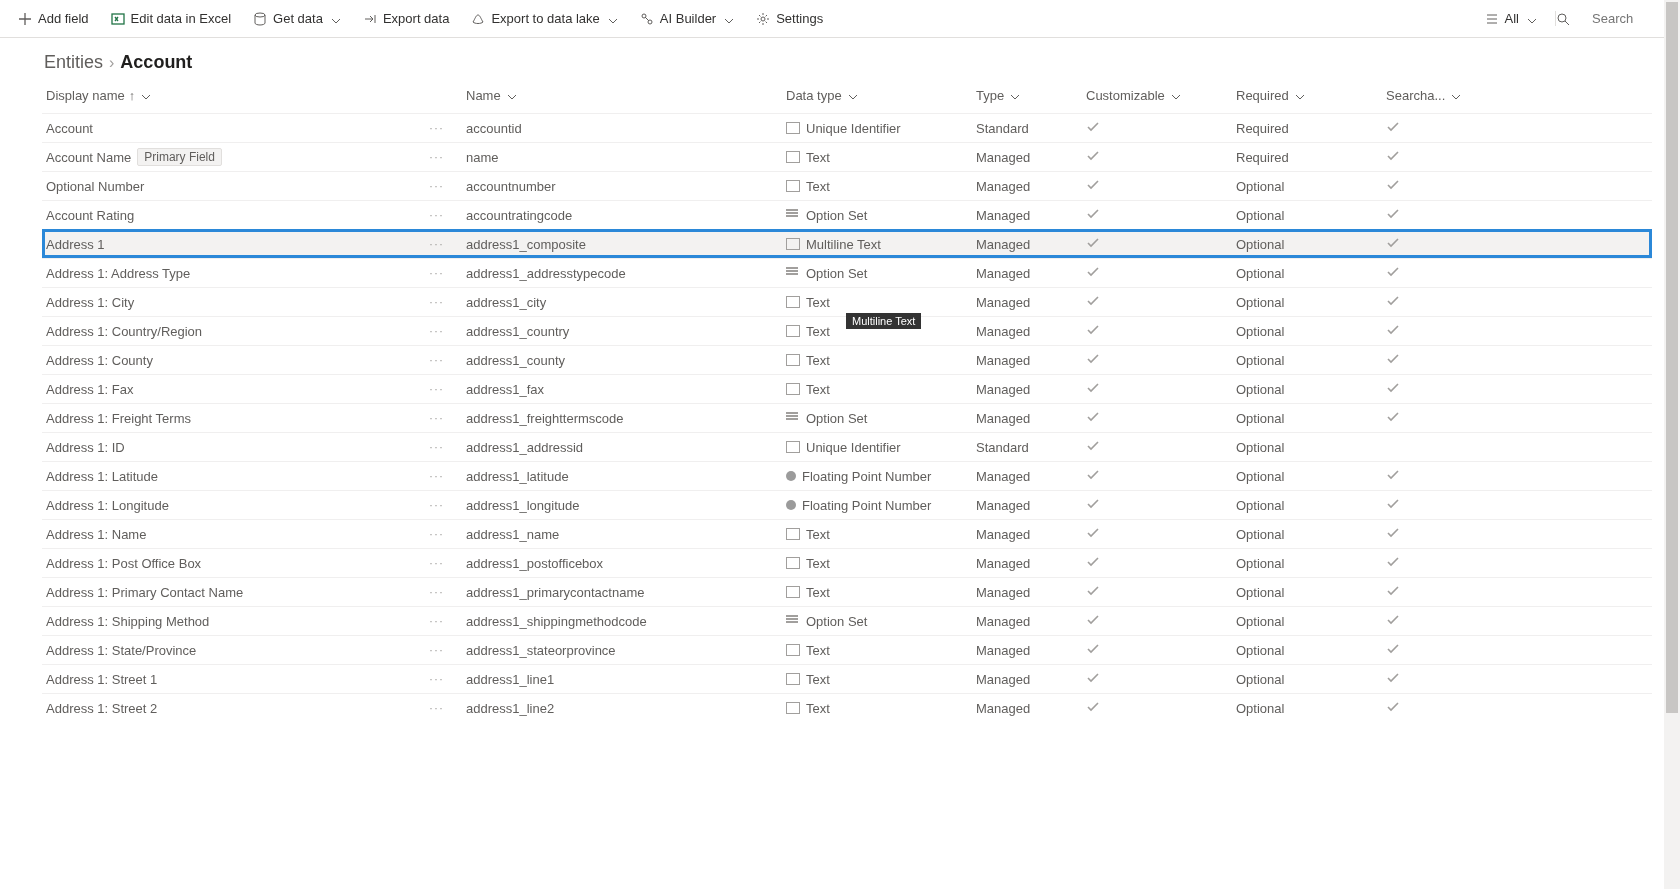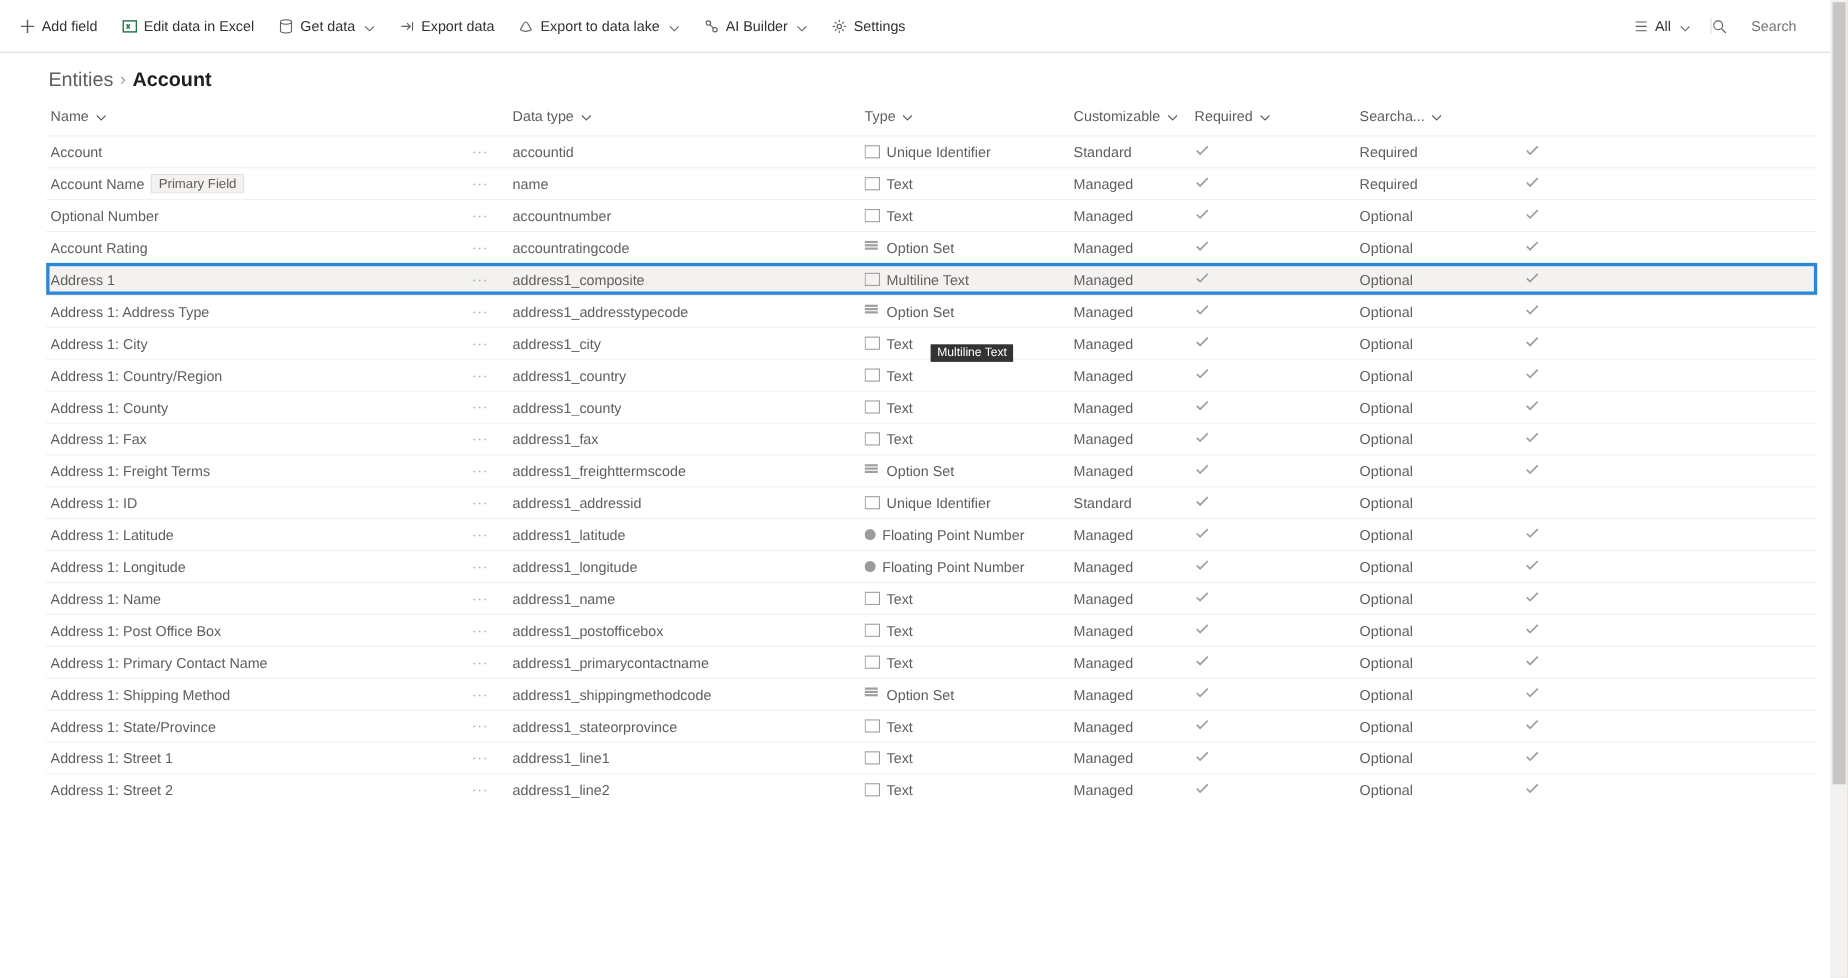--- a/index.html
+++ b/index.html
@@ -6,21 +6,21 @@
 body {
   font-family: "Segoe UI", Arial, sans-serif;
   font-size: 13px;
   color: #323130;
   background: #fff;
   overflow-x: hidden;
 }
 .toolbar {
   display: flex;
   align-items: center;
-  height: 48px;
+  height: 38px;
   padding: 0 8px;
   border-bottom: 1px solid #e1dfdd;
   justify-content: space-between;
 }
 .toolbar-left { display: flex; align-items: center; gap: 2px; }
 .toolbar-right { display: flex; align-items: center; gap: 8px; }
 .tool-btn {
   display: flex;
   align-items: center;
   gap: 6px;
@@ -234,20 +234,27 @@
 <div class="content">
   <div class="breadcrumb">
     <span class="bc-item">Entities</span>
     <span class="sep">›</span>
     <span class="bc-cur">Account</span>
   </div>
 
 
   <div class="table-wrap">
     <div class="thead">
+      <div class="th">
+        <span>Display name</span>
+        <span>↑</span>
+        <span class="chev"><svg viewBox="0 0 10 10">
+              <path d="M1 3l4 4 4-4" fill="none" stroke="#605e5c"></path>
+            </svg></span>
+      </div>
       <div class="th">
         <span>Name</span>
         <span class="chev"><svg viewBox="0 0 10 10">
               <path d="M1 3l4 4 4-4" fill="none" stroke="#605e5c"></path>
             </svg></span>
       </div>
       <div class="th">
         <span>Data type</span>
         <span class="chev"><svg viewBox="0 0 10 10">
               <path d="M1 3l4 4 4-4" fill="none" stroke="#605e5c"></path>

